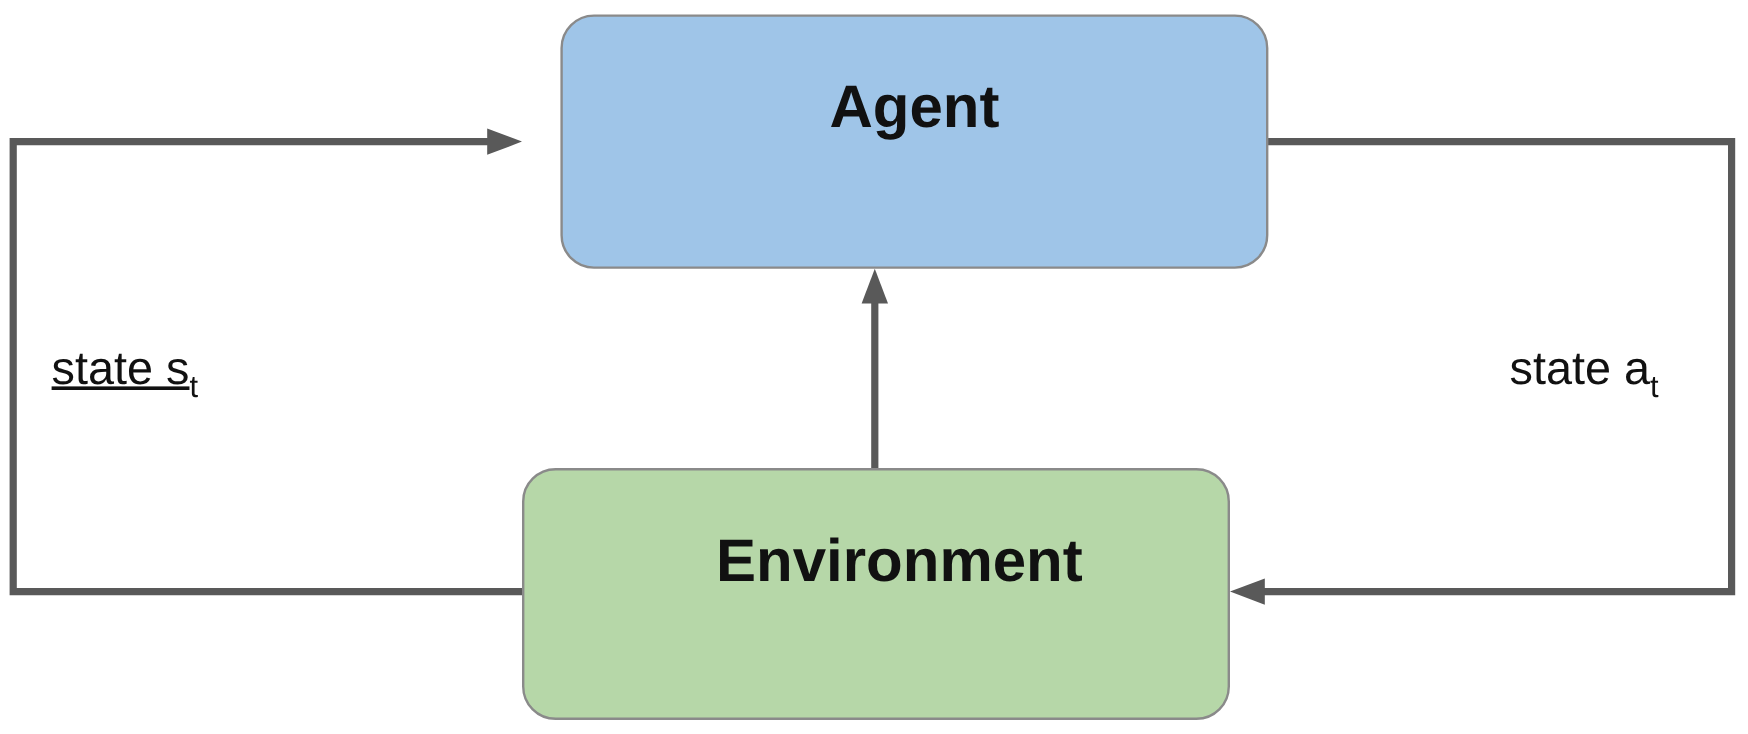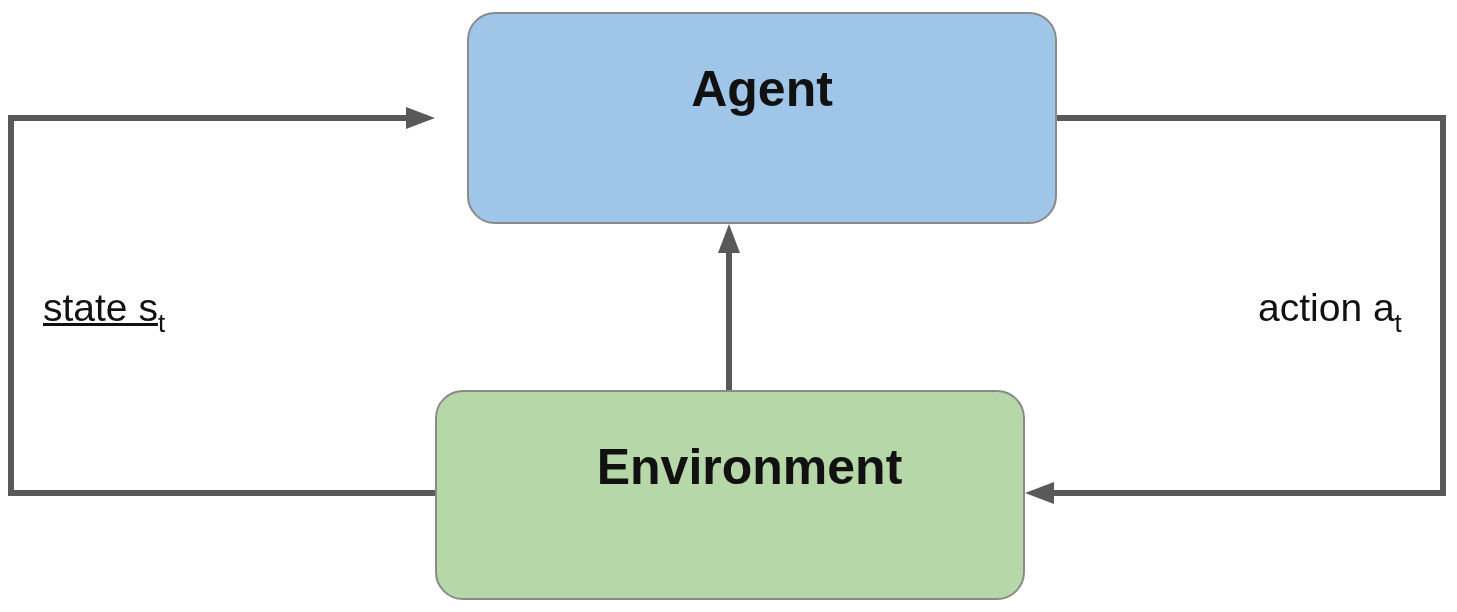--- a/index.html
+++ b/index.html
@@ -99,16 +99,16 @@
   <div class="node" id="environment-node">
     <span>Environment</span>
   </div>
 
   <div class="edge-label" id="state-label">
     <span>state s</span><sub>t</sub>
   </div>
 
 
   <div class="edge-label" id="action-label">
-    <span>action a</span><sub>t</sub>
+    <span>state a</span><sub>t</sub>
   </div>
 
 </div>
 
 </body></html>

